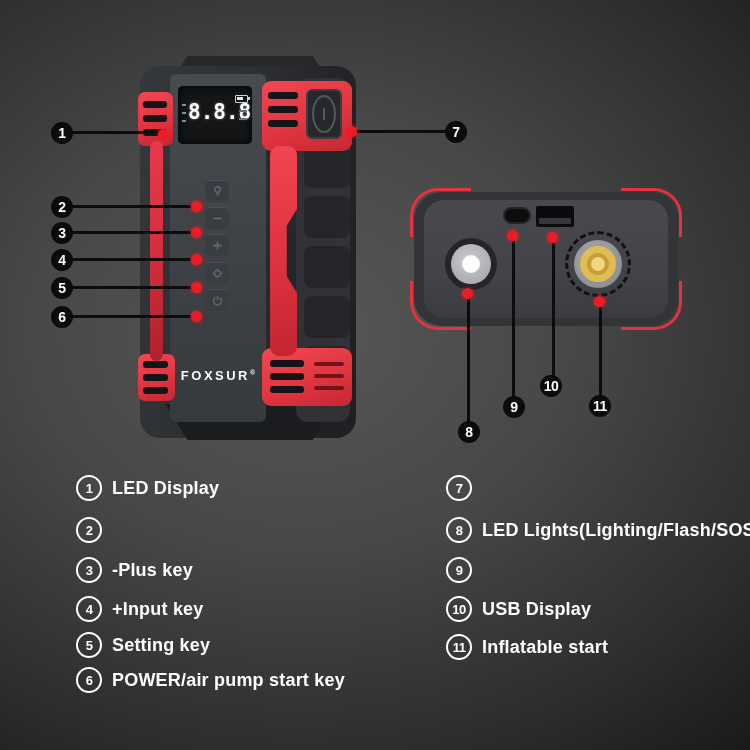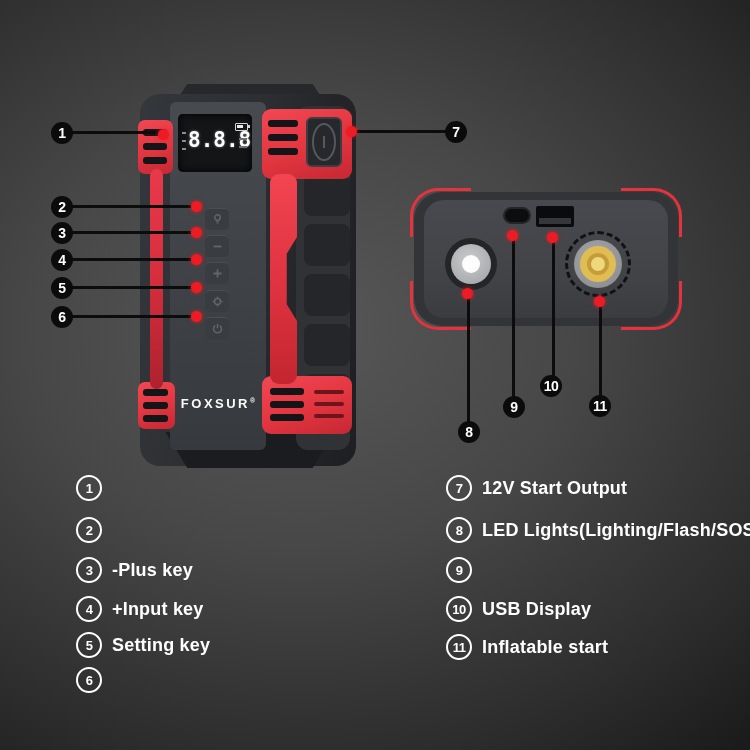--- a/index.html
+++ b/index.html
@@ -23,21 +23,21 @@
   
   .legend-row{position:absolute;display:flex;align-items:center;gap:10px;color:#fff;}
   .legend-num{
     flex:0 0 auto;width:22px;height:22px;border:2px solid #fff;border-radius:50%;
     display:flex;align-items:center;justify-content:center;
     font-size:13px;font-weight:700;letter-spacing:-.5px;
   }
   .legend-label{font-size:18px;font-weight:700;white-space:nowrap;letter-spacing:.2px;}
 
   
-  .front{left:136px;top:84px;width:224px;height:388px;}
+  .front{left:136px;top:56px;width:224px;height:388px;}
   .fd-topcap{left:16px;top:0;width:196px;height:30px;background:#26282b;
     clip-path:polygon(8% 100%,18% 0,82% 0,92% 100%);}
   .fd-body{left:4px;top:10px;width:216px;height:372px;border-radius:20px;
     background:linear-gradient(100deg,#34373b 0%,#2c2e32 45%,#232528 70%,#1d1f22 100%);}
   .fd-botcap{left:22px;top:348px;width:184px;height:36px;background:#1a1c1f;
     clip-path:polygon(4% 0,96% 0,84% 100%,16% 100%);}
   .fd-side{left:160px;top:22px;width:54px;height:344px;border-radius:12px;background:#303236;}
   .fd-grip{left:168px;width:46px;height:42px;border-radius:8px;background:#24262a;}
   .fd-face{left:34px;top:18px;width:96px;height:348px;border-radius:6px;
     background:linear-gradient(180deg,#474a4e 0%,#3e4145 55%,#36393d 100%);}
@@ -237,43 +237,44 @@
   <div class="cbadge" style="left:51px;top:277px;">5</div>
   <div class="cbadge" style="left:51px;top:306px;">6</div>
   <div class="cbadge" style="left:445px;top:121px;">7</div>
   <div class="cbadge" style="left:458px;top:421px;">8</div>
   <div class="cbadge" style="left:503px;top:396px;">9</div>
   <div class="cbadge" style="left:540px;top:375px;">10</div>
   <div class="cbadge" style="left:589px;top:395px;">11</div>
 
   <div class="legend-row" style="left:76px;top:475px;">
     <span class="legend-num">1</span>
+    <span class="legend-label">LED Display</span>
   </div>
   <div class="legend-row" style="left:76px;top:517px;">
     <span class="legend-num">2</span>
   </div>
   <div class="legend-row" style="left:76px;top:557px;">
     <span class="legend-num">3</span>
     <span class="legend-label">-Plus key</span>
   </div>
   <div class="legend-row" style="left:76px;top:596px;">
     <span class="legend-num">4</span>
     <span class="legend-label">+Input key</span>
   </div>
   <div class="legend-row" style="left:76px;top:632px;">
     <span class="legend-num">5</span>
     <span class="legend-label">Setting key</span>
   </div>
   <div class="legend-row" style="left:76px;top:667px;">
     <span class="legend-num">6</span>
+    <span class="legend-label">POWER/air pump start key</span>
   </div>
 
   <div class="legend-row" style="left:446px;top:475px;">
     <span class="legend-num">7</span>
-    <span class="legend-label">12V Start Output</span>
   </div>
   <div class="legend-row" style="left:446px;top:517px;">
     <span class="legend-num">8</span>
     <span class="legend-label">LED Lights(Lighting/Flash/SOS)</span>
   </div>
   <div class="legend-row" style="left:446px;top:557px;">
     <span class="legend-num">9</span>
   </div>
   <div class="legend-row" style="left:446px;top:596px;">
     <span class="legend-num">10</span>

